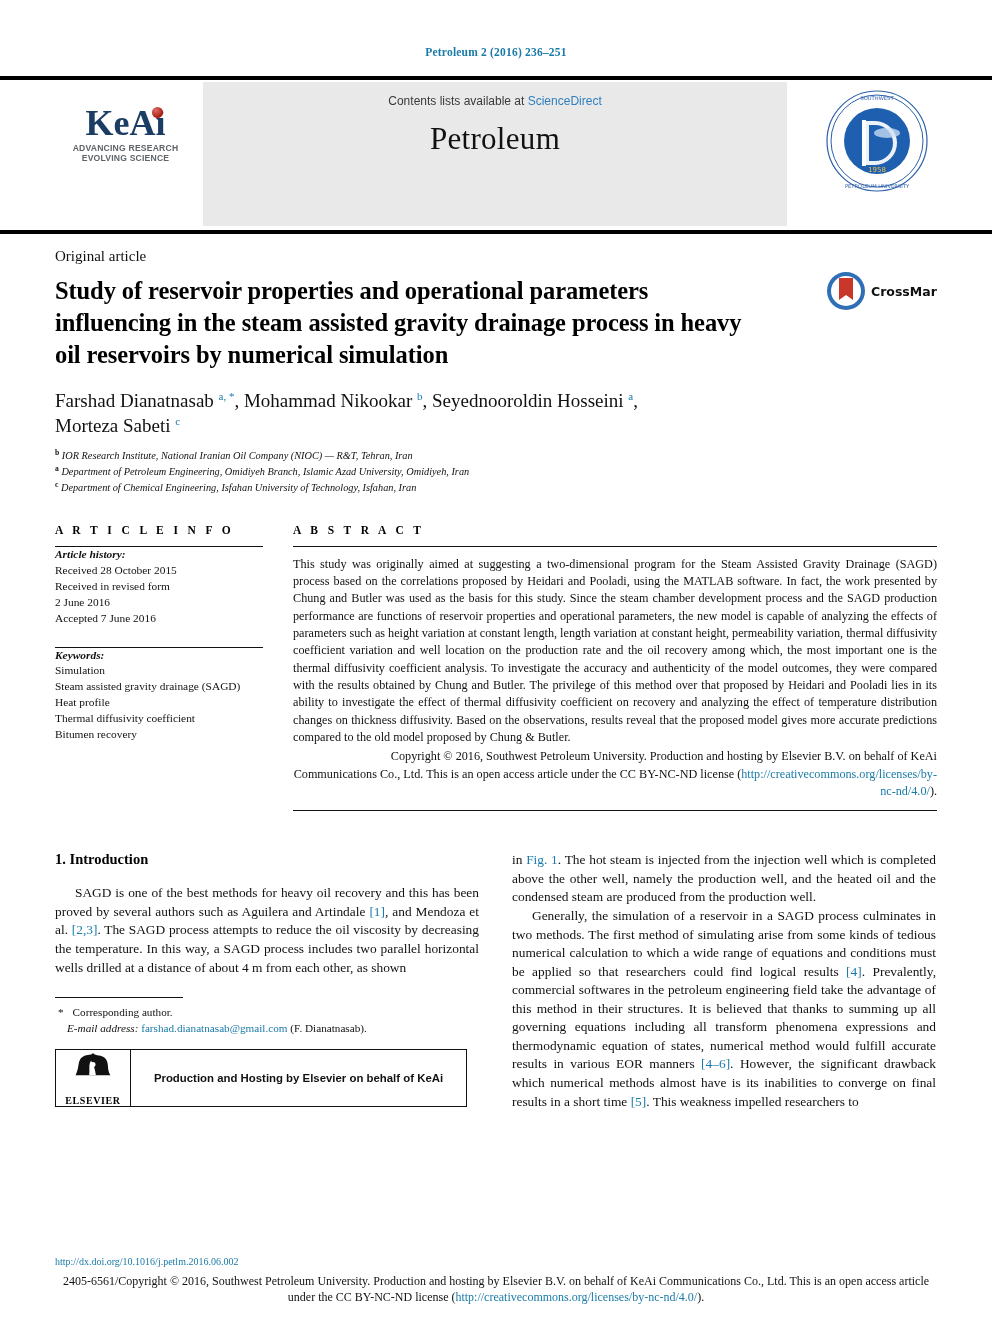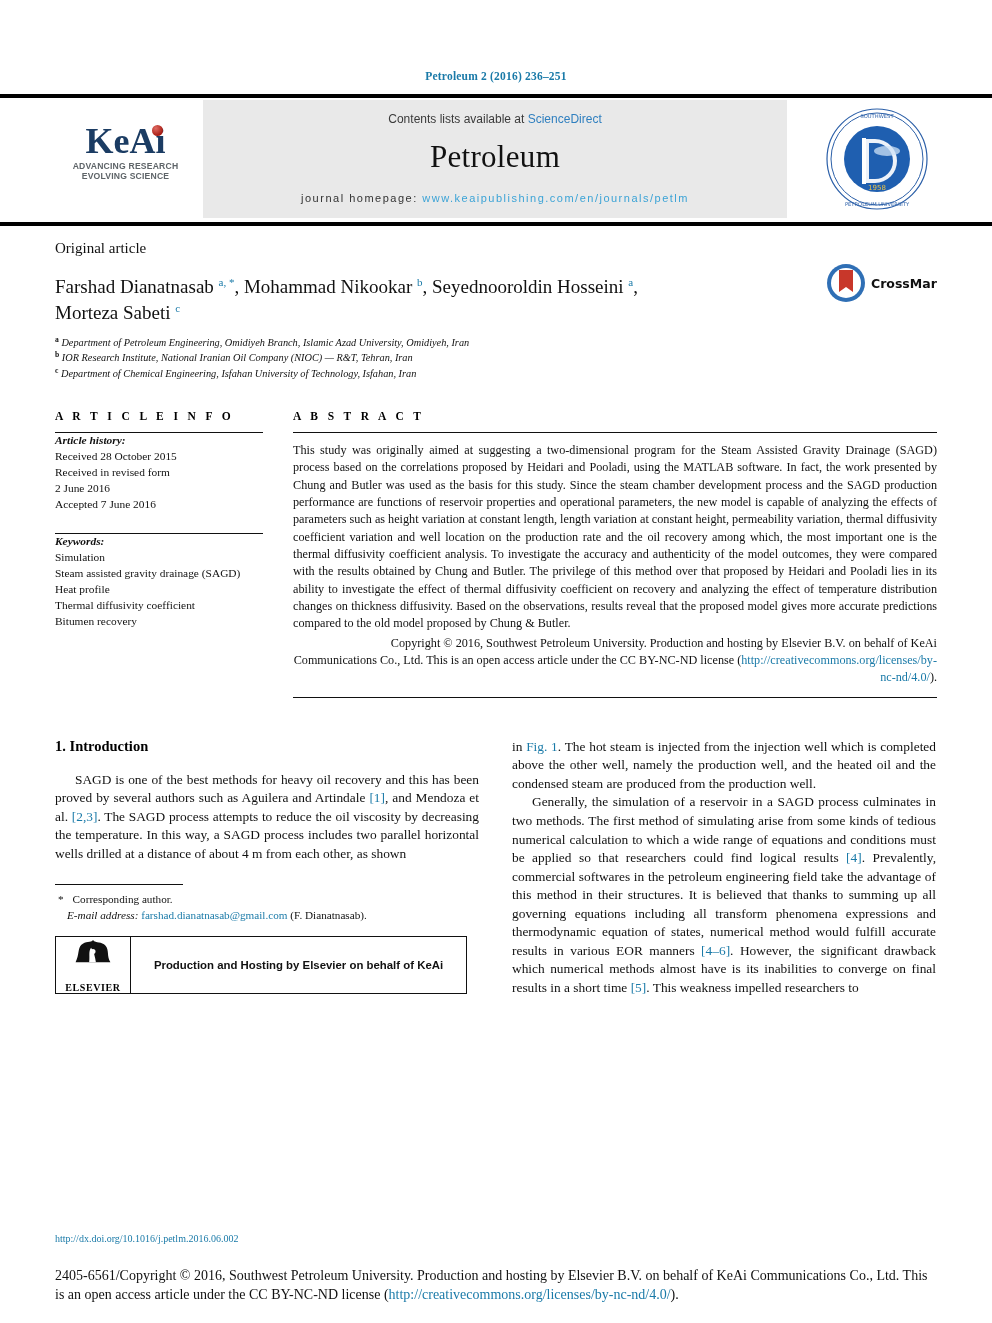--- a/index.html
+++ b/index.html
@@ -24,29 +24,29 @@
   }
 
   
   .running-head {
     text-align: center;
     color: #1a7aa8;
     font-family: "Liberation Serif", serif;
     font-size: 11.5px;
     font-weight: bold;
     letter-spacing: 0.2px;
-    padding-top: 70px;
+    padding-top: 46px;
     height: 18px;
   }
 
   
   .jheader {
     position: relative;
-    margin-top: 12px;
-    height: 118px;
+    margin-top: 18px;
+    height: 144px;
   }
   .jheader-rule-top {
     position: absolute;
     left: -55px; right: -55px; top: -6px;
     border-top: 4px solid #000;
   }
   .jheader-rule-bottom {
     position: absolute;
     left: -55px; right: -55px; bottom: -8px;
     border-top: 4px solid #000;
@@ -304,46 +304,44 @@
     left: 55px;
     right: 55px;
     bottom: 18px;
   }
   .foot-doi {
     font-family: Liberation Serif, serif;
     font-size: 10px;
     color: #1a7aa8;
   }
   .foot-text {
-    margin-top: 21px;
-    font-family: "Liberation Serif", serif;
-    font-size: 14px;
+    margin-top: 4px;
+    font-family: "Liberation Serif", serif;
+    font-size: 12px;
     line-height: 1.35;
     color: #111;
+    text-align: center;
   }
 </style>
 </head>
 <body>
 
 <div class="page">
 
   <div class="running-head">Petroleum 2 (2016) 236–251</div>
 
   <div class="jheader">
     <div class="jheader-rule-top"></div>
     <div class="jheader-rule-bottom"></div>
 
     <div class="jbox">
       <div class="contents-line">
         <span>Contents lists available at </span><a class="sd link" href="#">ScienceDirect</a>
       </div>
       <div class="jtitle">Petroleum</div>
-      <div class="jhome">
-        <span>journal homepage: </span><a class="url link" href="#">www.keaipublishing.com/en/journals/petlm</a>
-      </div>
     </div>
 
     <div class="keai-logo">
       <div class="keai-word">
         <span>KeAi</span>
         <span class="keai-dot"></span>
       </div>
       <div class="keai-tag">
         <div>ADVANCING RESEARCH</div>
         <div>EVOLVING SCIENCE</div>
@@ -361,37 +359,38 @@
       <text x="52" y="83" font-family="DejaVu Sans, sans-serif" font-size="7" fill="#e8c24a" text-anchor="middle">1958</text>
       <g fill="#2b5fa8" font-family="DejaVu Sans, sans-serif" font-size="5.2">
         <text x="52" y="11" text-anchor="middle">SOUTHWEST</text>
         <text x="52" y="99" text-anchor="middle">PETROLEUM UNIVERSITY</text>
       </g>
     </svg>
   </div>
 
   <div class="title-row">
     <div class="artkind">Original article</div>
+    <h1 class="paper-title">Study of reservoir properties and operational parameters influencing in the steam assisted gravity drainage process in heavy oil reservoirs by numerical simulation</h1>
 
     <svg class="crossmark" viewBox="0 0 112 42">
       <circle cx="21" cy="21" r="19" fill="#2f6fb5"></circle>
       <circle cx="21" cy="21" r="15" fill="#ffffff"></circle>
       <path d="M14 8 h14 v22 l-7 -5 l-7 5 z" fill="#c8372a"></path>
       <text x="46" y="26" font-family="DejaVu Sans, sans-serif" font-size="12.5" font-weight="bold" fill="#111">CrossMark</text>
     </svg>
   </div>
 
   <div class="authors">
     <span>Farshad Dianatnasab </span><sup>a, *</sup><span>, Mohammad Nikookar </span><sup>b</sup><span>, Seyednooroldin Hosseini </span><sup>a</sup><span>,</span><br>
     <span>Morteza Sabeti </span><sup>c</sup>
   </div>
 
   <div class="affils">
+    <div><sup>b</sup> <span>IOR Research Institute, National Iranian Oil Company (NIOC) — R&amp;T, Tehran, Iran</span></div>
     <div><sup>a</sup> <span>Department of Petroleum Engineering, Omidiyeh Branch, Islamic Azad University, Omidiyeh, Iran</span></div>
-    <div><sup>b</sup> <span>IOR Research Institute, National Iranian Oil Company (NIOC) — R&amp;T, Tehran, Iran</span></div>
     <div><sup>c</sup> <span>Department of Chemical Engineering, Isfahan University of Technology, Isfahan, Iran</span></div>
   </div>
 
   <div class="infoabs">
 
     <div class="col-info">
       <div class="sec-head">A R T I C L E  I N F O</div>
       <div class="rule"></div>
       <div class="info-body">
         <div class="ital">Article history:</div>

